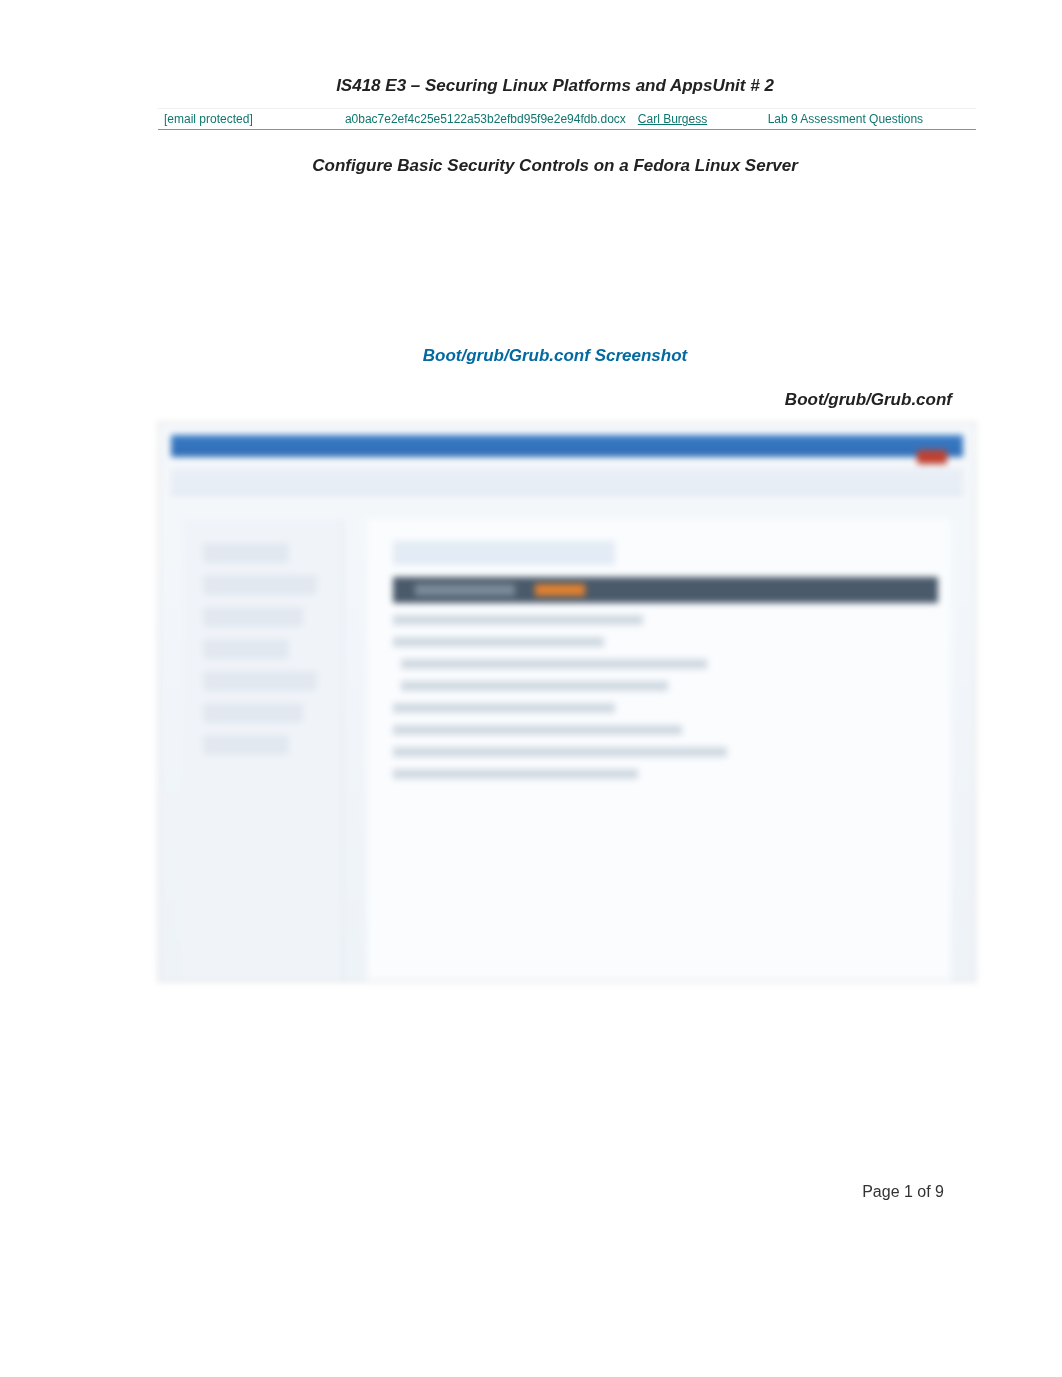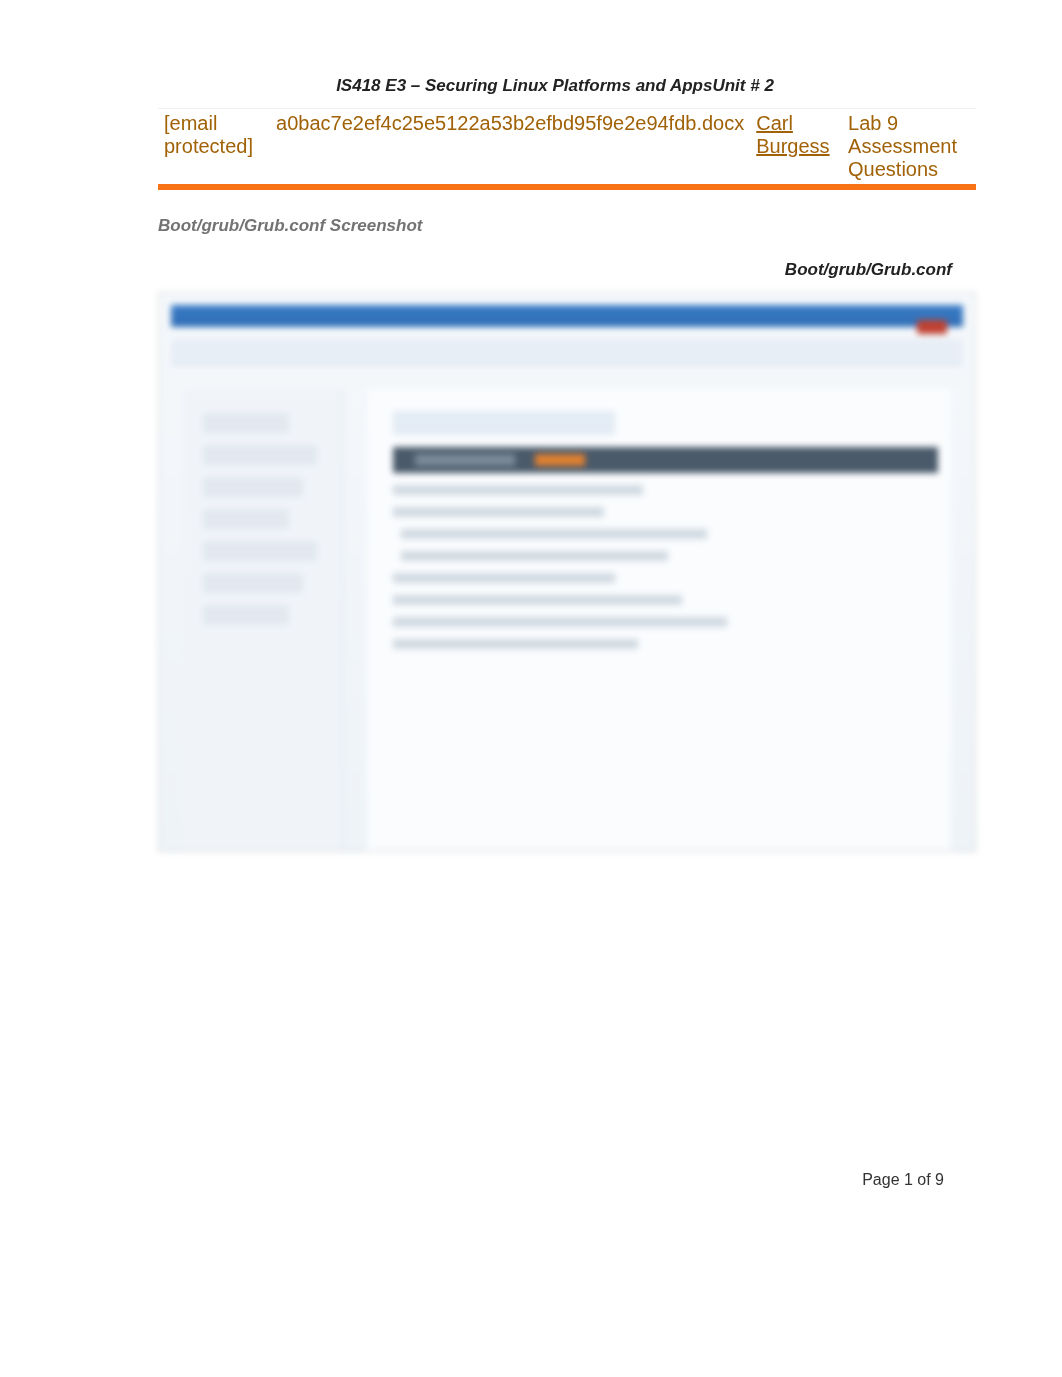--- a/index.html
+++ b/index.html
@@ -25,46 +25,47 @@
       font-size: 17px;
       color: #222;
       margin-bottom: 6px;
     }
     .meta-table {
       width: 100%;
       border-collapse: collapse;
       margin-bottom: 26px;
     }
     .meta-table td {
-      font-size: 20px;
-      color: #a16207;
+      font-size: 12px;
+      color: #0f766e;
       vertical-align: top;
       padding: 3px 6px;
-      border-bottom: 6px solid #f97316;
+      border-bottom: 1px solid #f97316;
     }
     .meta-table tr:first-child td {
       border-top: 1px solid #f0f0f0;
     }
     .meta-table .col1 { width: 27%; }
     .meta-table .col2 { width: 22%; text-align: center; }
     .meta-table .col3 { width: 19%; text-decoration: underline; }
     .meta-table .col4 { width: 32%; }
     .section-title {
       text-align: center;
       font-weight: bold;
       font-style: italic;
       font-size: 17px;
       color: #222;
       margin-bottom: 170px;
     }
     .subsection-title {
-      font-weight: bold;
-      font-style: italic;
-      font-size: 17px;
-      color: #737373;
+      text-align: center;
+      font-weight: bold;
+      font-style: italic;
+      font-size: 17px;
+      color: #0369a1;
       margin-bottom: 24px;
     }
     .left-label {
       text-align: right;
       font-weight: bold;
       font-style: italic;
       font-size: 17px;
       color: #222;
       margin-bottom: 12px;
     }
@@ -163,21 +164,21 @@
     .tl-6 { width: 52%; }
     .tl-7 { width: 60%; }
     .tl-8 { width: 44%; }
     .win-status {
       height: 20px;
       background: #e8eef6;
       border-top: 1px solid #c8d4e4;
     }
     .footer {
       position: absolute;
-      bottom: 200px;
+      bottom: 188px;
       right: 130px;
       font-size: 16px;
       color: #333;
     }
   </style>
 </head>
 <body>
 
 <div class="page-content">
   <div class="header-title">IS418 E3 – Securing Linux Platforms and AppsUnit # 2</div>
@@ -186,20 +187,21 @@
     <tbody>
         <tr>
       <td class="col1">[email protected]</td>
       <td class="col2">a0bac7e2ef4c25e5122a53b2efbd95f9e2e94fdb.docx</td>
       <td class="col3">Carl Burgess</td>
       <td class="col4">Lab 9 Assessment Questions</td>
     </tr>
   </tbody>
     </table>
 
+  <div class="section-title">Configure Basic Security Controls on a Fedora Linux Server</div>
 
   <div class="subsection-title">Boot/grub/Grub.conf Screenshot</div>
 
   <div class="left-label">Boot/grub/Grub.conf</div>
 
   <div class="screenshot-box">
     <div class="win-titlebar">
       <div class="win-close"></div>
     </div>
     <div class="win-menu"></div>

